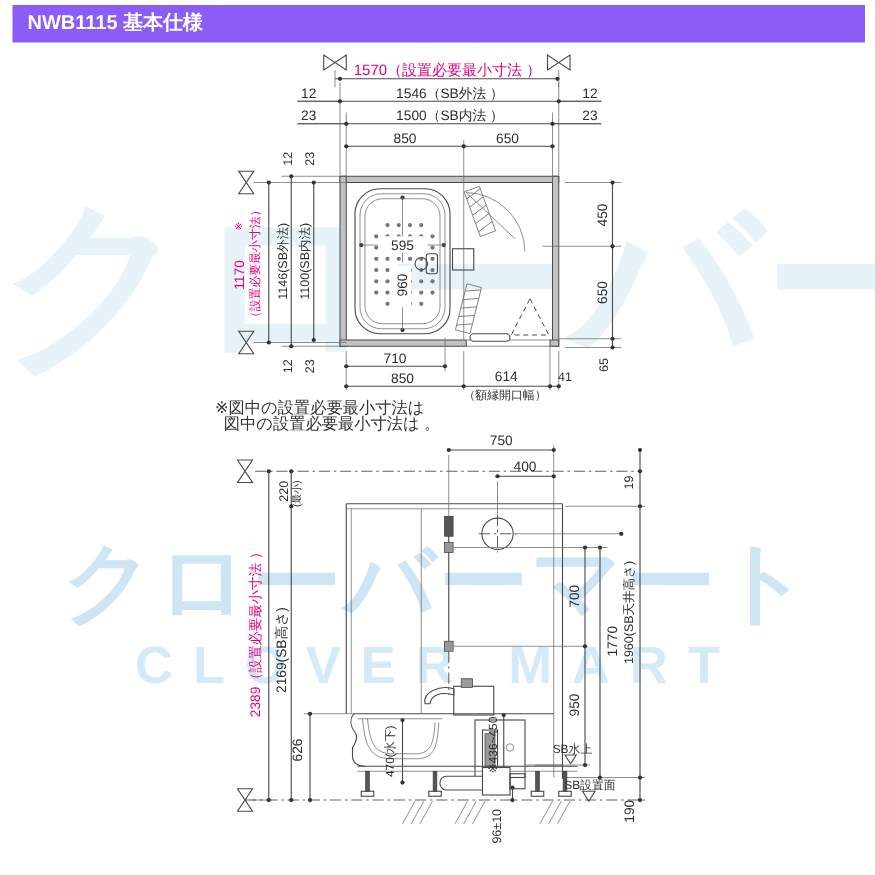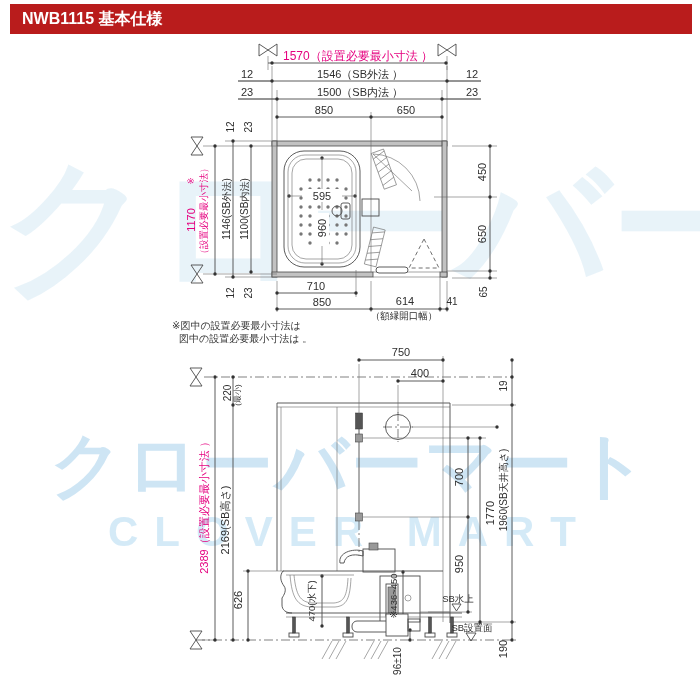--- a/index.html
+++ b/index.html
@@ -1,26 +1,26 @@
 <!DOCTYPE html>
 <html><head>
 <meta charset="utf-8">
 <style>
   html,body{margin:0;padding:0;background:#fff;}
   body{width:700px;height:700px;position:relative;overflow:hidden;
        font-family:"Liberation Sans","DejaVu Sans",sans-serif;}
-  .hdr{position:absolute;left:10px;top:4px;width:682px;height:30px;background:#b91c1c;
+  .hdr{position:absolute;left:10px;top:4px;width:682px;height:30px;background:#8b5cf6;
        color:#fff;font-size:16px;font-weight:bold;line-height:30px;padding-left:12px;
        box-sizing:border-box;z-index:3;}
   .wm{position:absolute;left:0;width:700px;text-align:center;white-space:nowrap;
       pointer-events:none;z-index:0;font-weight:bold;}
   .wm-a{top:128px;font-size:150px;color:rgba(205,228,242,.45);}
   .wm-b{top:418px;font-size:72px;color:rgba(190,220,240,.75);letter-spacing:2px;}
   .wm-c{top:508px;font-size:42px;color:rgba(205,230,246,.85);letter-spacing:16px;}
-  .note{position:absolute;left:172px;top:319px;font-size:10px;color:#333;z-index:2;line-height:13px;}
+  .note{position:absolute;left:172px;top:319px;font-size:13px;color:#333;z-index:2;line-height:13px;}
   svg{position:absolute;left:0;top:0;z-index:1;}
   svg text{fill:#2e2e2e;}
   .t12{font-size:12px;} .t11{font-size:11px;} .t10{font-size:10px;}
   .t9{font-size:9.5px;} .t8{font-size:8px;}
   .pink{fill:#e5007f;}
   .ln{stroke:#4a4a4a;stroke-width:0.9;fill:none;}
   .tn{stroke:#6a6a6a;stroke-width:0.6;fill:none;}
   .dd{stroke:#4a4a4a;stroke-width:0.7;fill:none;stroke-dasharray:9 3 2 3;}
   .ds{stroke:#4a4a4a;stroke-width:0.8;fill:none;stroke-dasharray:4 3;}
   .wall{fill:#c2c2c2;stroke:#4a4a4a;stroke-width:0.8;}

